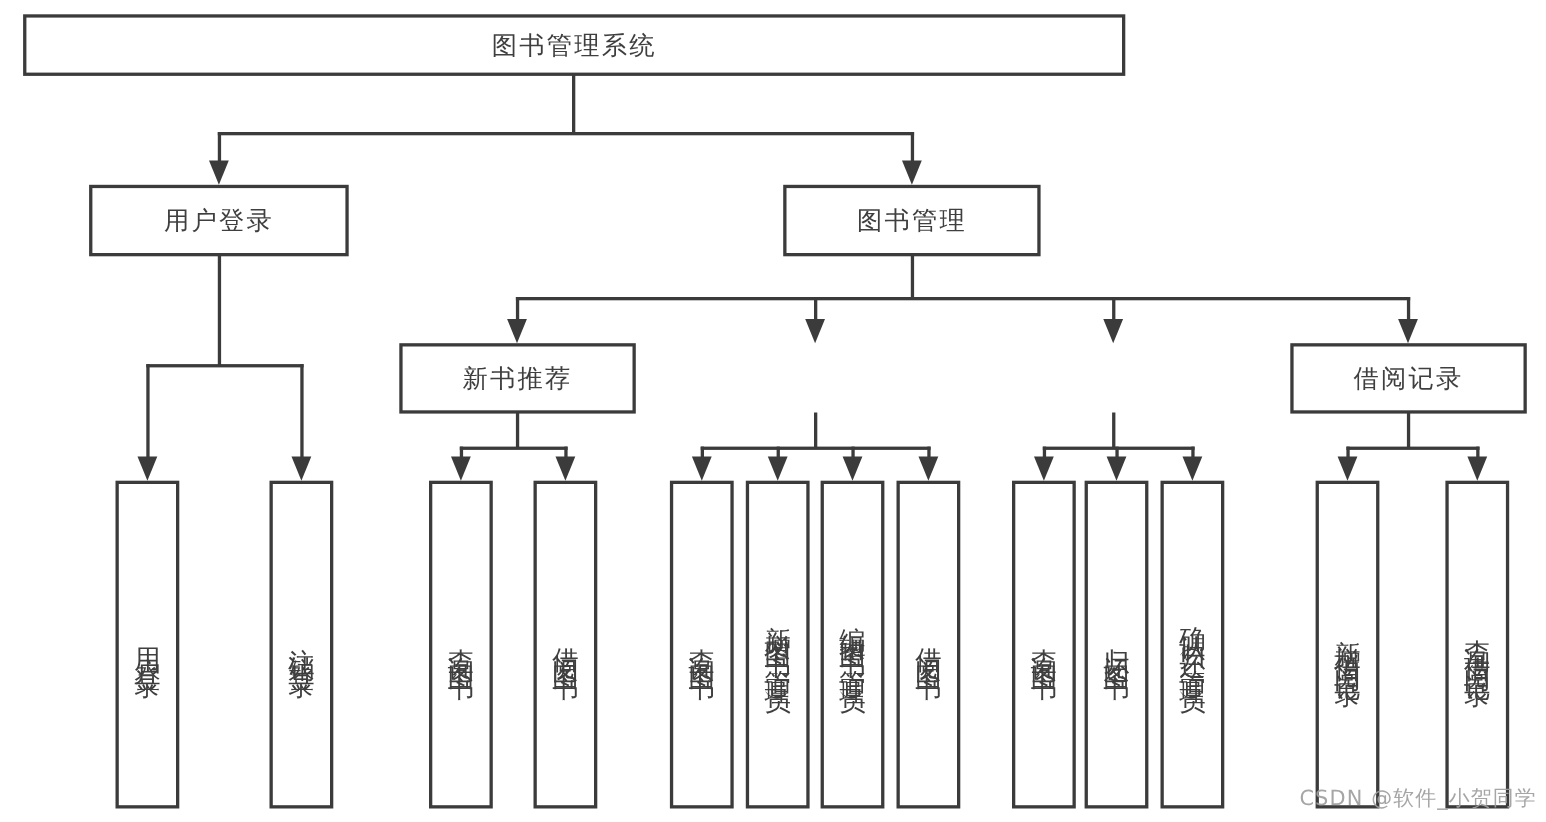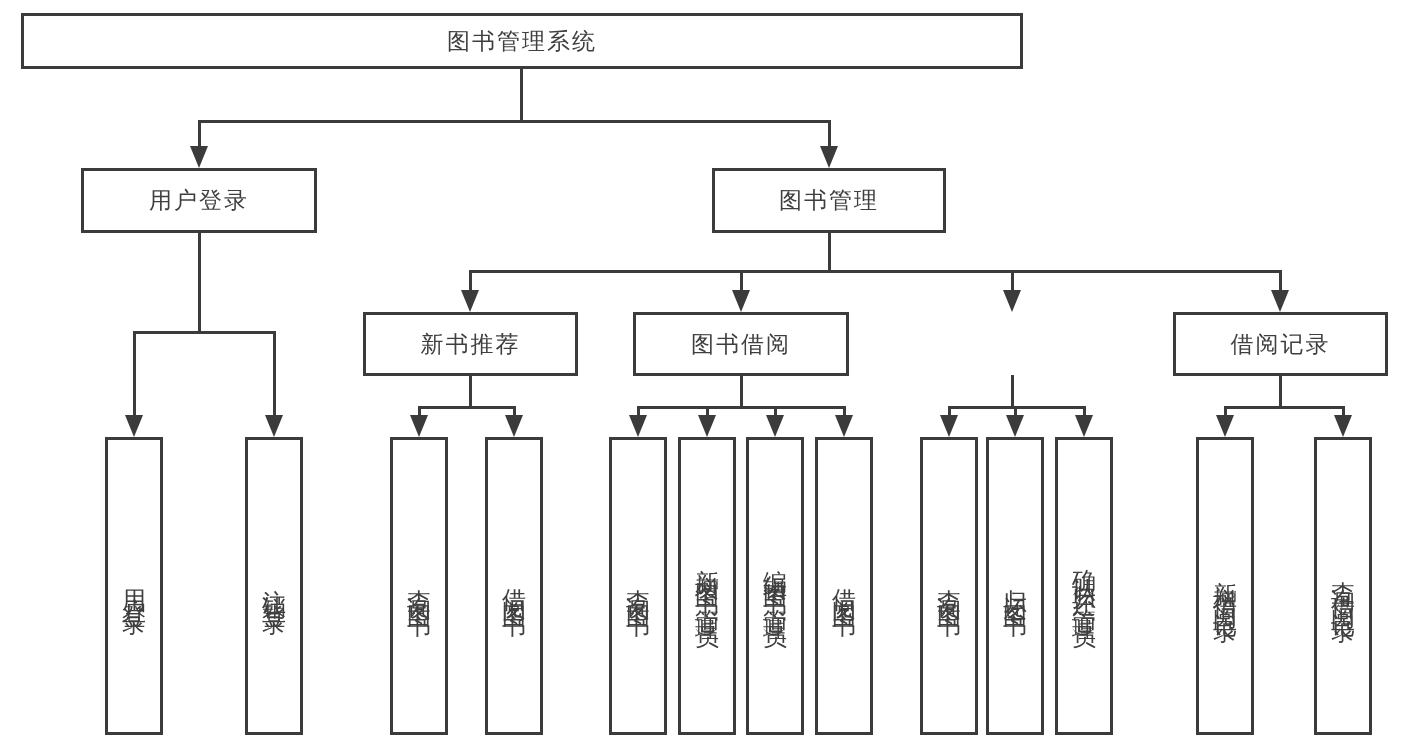--- a/index.html
+++ b/index.html
@@ -65,23 +65,20 @@
 
   <div class="node h" style="left:81px; top:168px; width:236px; height:65px;">
     <span>用户登录</span>
   </div>
   <div class="node h" style="left:363px; top:312px; width:215px; height:64px;">
     <span>新书推荐</span>
   </div>
 
   <div class="node h" style="left:712px; top:168px; width:234px; height:65px;">
     <span>图书管理</span>
-  </div>
-  <div class="node h" style="left:633px; top:312px; width:216px; height:64px;">
-    <span>图书借阅</span>
   </div>
   <div class="node h" style="left:1173px; top:312px; width:215px; height:64px;">
     <span>借阅记录</span>
   </div>
 
   <div class="node v" style="left:105px; top:437px; width:58px; height:298px;">
     <span>用户登录</span>
   </div>
   <div class="node v" style="left:245px; top:437px; width:58px; height:298px;">
     <span>注销登录</span>
@@ -176,14 +173,15 @@
   <div class="ln" style="left:1083px; top:406px; width:3px;   height:13px;"></div>
   <div class="arr" style="left:1075px; top:415px;"></div>
 
   <div class="ln" style="left:1279px; top:375px; width:3px;   height:33px;"></div>
   <div class="ln" style="left:1224px; top:406px; width:121px; height:3px;"></div>
   <div class="ln" style="left:1224px; top:406px; width:3px;   height:13px;"></div>
   <div class="arr" style="left:1216px; top:415px;"></div>
   <div class="ln" style="left:1342px; top:406px; width:3px;   height:13px;"></div>
   <div class="arr" style="left:1334px; top:415px;"></div>
 
+  <div class="watermark">CSDN @软件_小贺同学</div>
 
 </div>
 
 </body></html>

